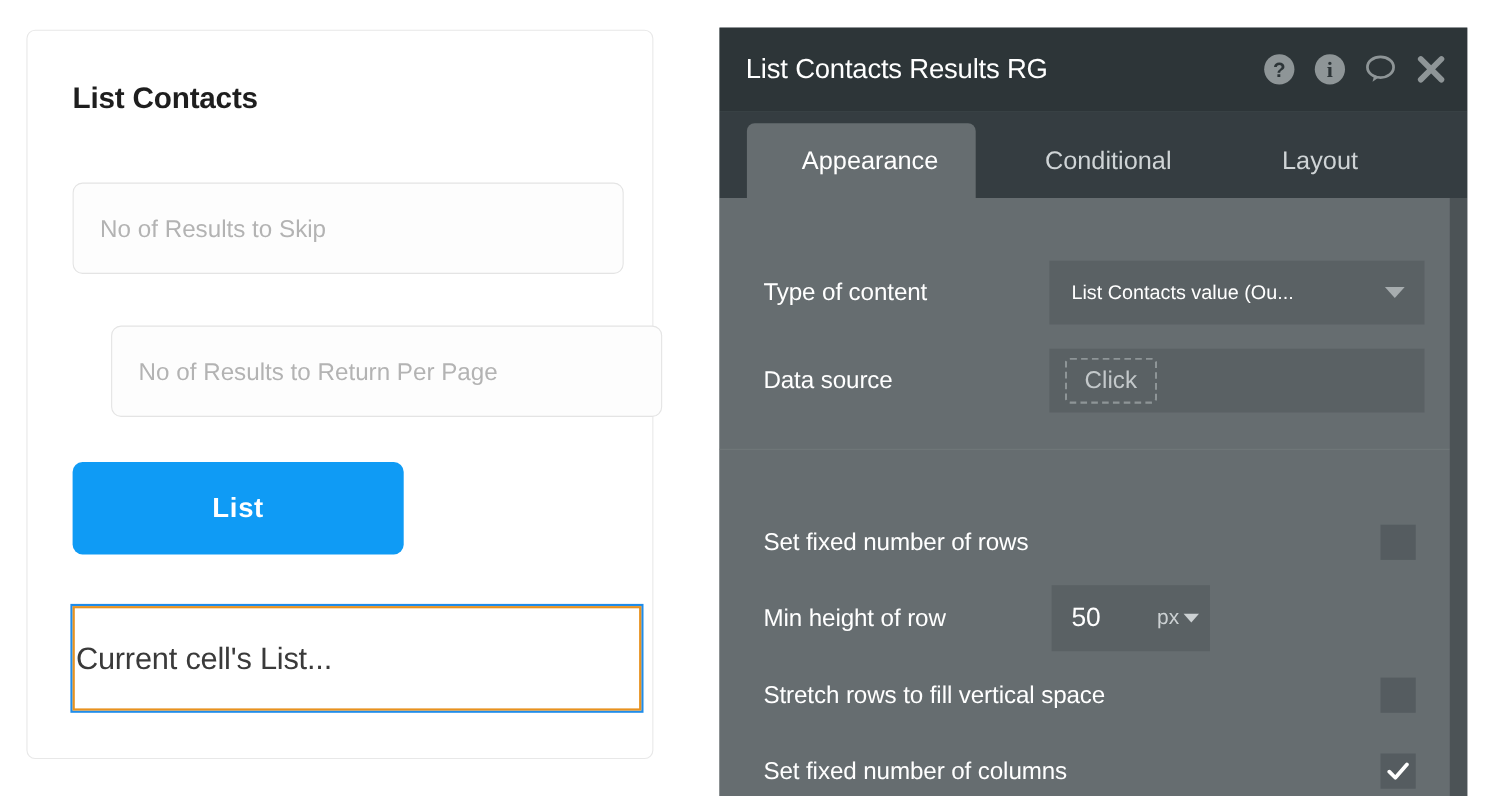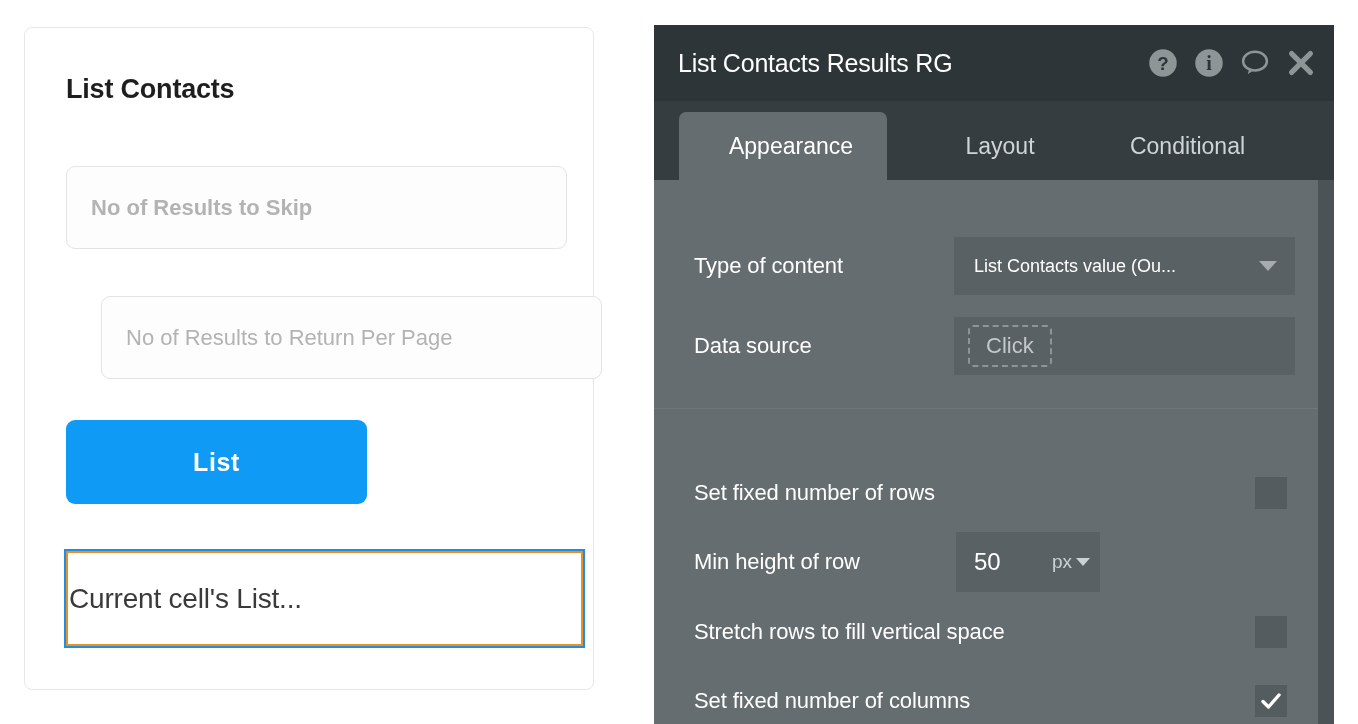--- a/index.html
+++ b/index.html
@@ -48,21 +48,21 @@
     background: #fdfdfd;
     border: 1px solid #e4e4e4;
     border-radius: 9px;
     display: flex;
     align-items: center;
     padding-left: 24px;
     font-size: 22px;
     color: #b3b3b3;
     white-space: nowrap;
   }
-  #input-skip { top: 138px; font-weight: bold; }
+  #input-skip { top: 138px; }
   #input-per-page { top: 268px; margin-left: 35px; }
 
   #list-button {
     position: absolute;
     left: 41px;
     top: 392px;
     width: 301px;
     height: 84px;
     background: #0f9bf5;
     border: none;
@@ -355,22 +355,22 @@
         <path d="M7.5 16.2 L6.2 21 L11.5 17.4 Z" fill="#8e9597"></path>
       </svg>
       <svg class="hdr-icon" viewBox="0 0 24 24">
         <path d="M4.5 4.5 L19.5 19.5 M19.5 4.5 L4.5 19.5" stroke="#8e9597" stroke-width="4.2" stroke-linecap="round"></path>
       </svg>
     </div>
   </div>
 
   <div id="panel-tabs">
     <div class="tab" id="tab-appearance">Appearance</div>
+    <div class="tab" id="tab-conditional">Conditional</div>
     <div class="tab" id="tab-layout">Layout</div>
-    <div class="tab" id="tab-conditional">Conditional</div>
   </div>
 
   <div id="panel-body">
 
     <div class="prop-row" id="row-type">
       <span class="prop-label">Type of content</span>
       <div class="dark-field">
         <span class="dark-field-text">List Contacts value (Ou...</span>
         <span class="caret"></span>
       </div>

